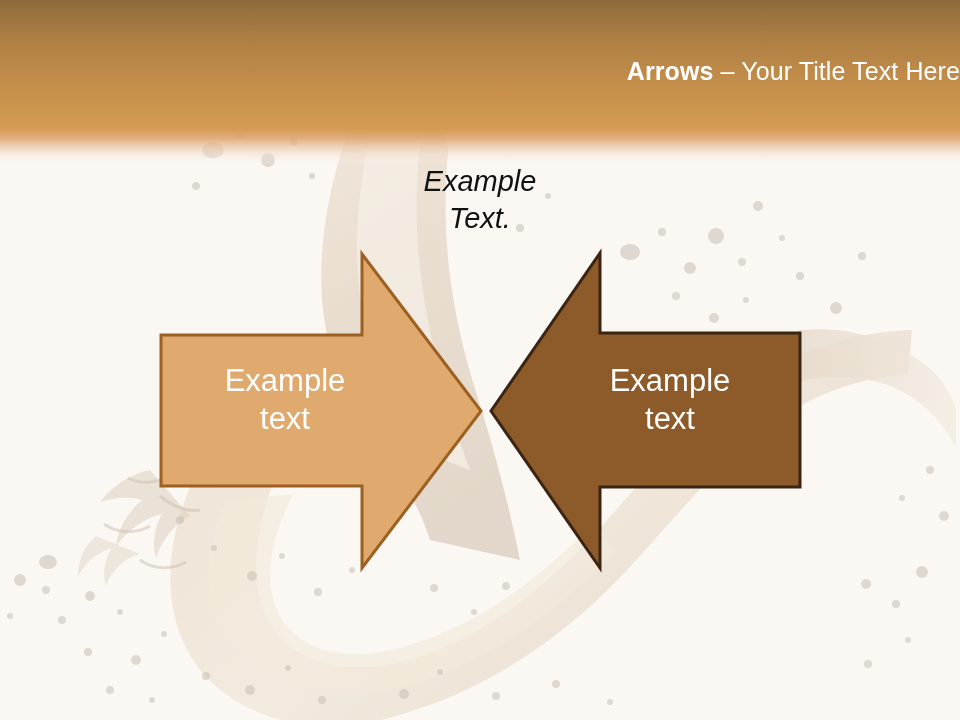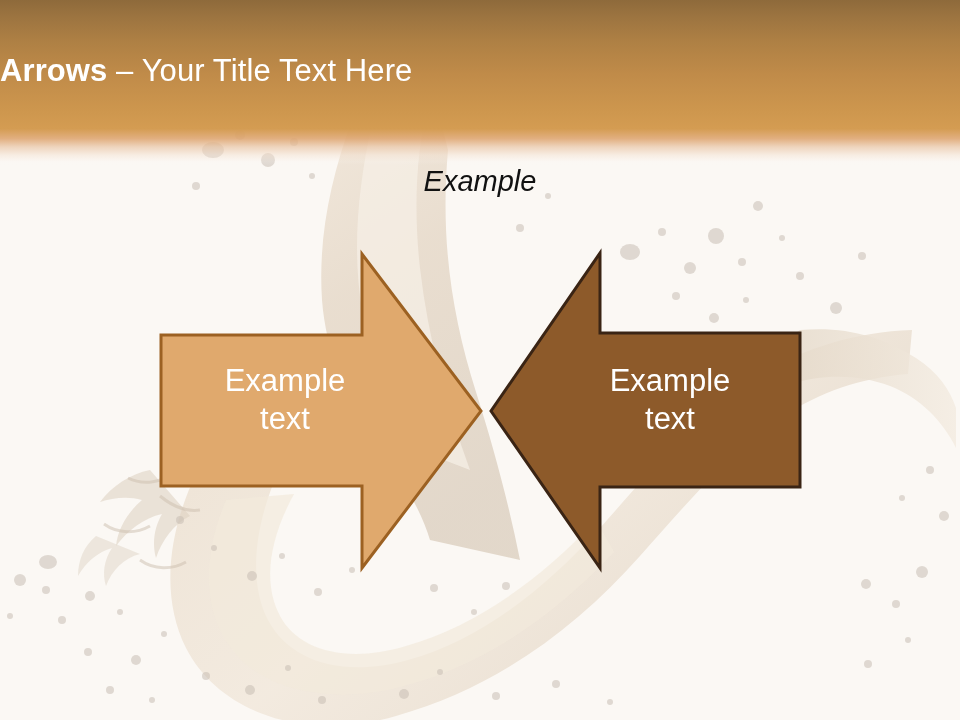--- a/index.html
+++ b/index.html
@@ -44,22 +44,22 @@
         rgba(251,245,239,0.12) 98%,
         rgba(251,248,244,0) 100%);
     pointer-events: none;
   }
 
   #title {
     position: absolute;
     left: 0;
     top: 52px;
     width: 960px;
-    text-align: left;
-    font-size: 31px;
+    text-align: right;
+    font-size: 25px;
     line-height: 38px;
     color: #FFFFFF;
     letter-spacing: 0.1px;
     white-space: nowrap;
   }
   #title .bold { font-weight: bold; }
   #title .light { font-weight: normal; }
 
   
   #caption {
@@ -216,20 +216,21 @@
       <path d="M160,496 C172,506 186,512 200,510"></path>
     </g>
   </svg>
 
   <div id="header-band"></div>
 
   <div id="title" style="color: rgb(255, 255, 255);"><span class="bold">Arrows</span><span class="light"> – </span><span class="light">Your Title Text Here</span></div>
 
   <div id="caption" style="color: rgb(17, 17, 17);">
     <div>Example</div>
+    <div>Text.</div>
   </div>
 
   <svg class="arrow-svg" viewBox="0 0 960 720">
 
     <polygon id="shape-arrow-left" points="161,335 362,335 362,254 481,411 362,568 362,486 161,486" fill="#E0A96D" stroke="#9C6122" stroke-width="3" stroke-linejoin="miter"></polygon>
 
     <polygon id="shape-arrow-right" points="800,333 600,333 600,253 491,411 600,568 600,487 800,487" fill="#8D5A2A" stroke="#3A2414" stroke-width="3" stroke-linejoin="miter"></polygon>
   </svg>
 
   <div id="arrow-left-label" class="arrow-label" style="color: rgb(255, 255, 255);">

